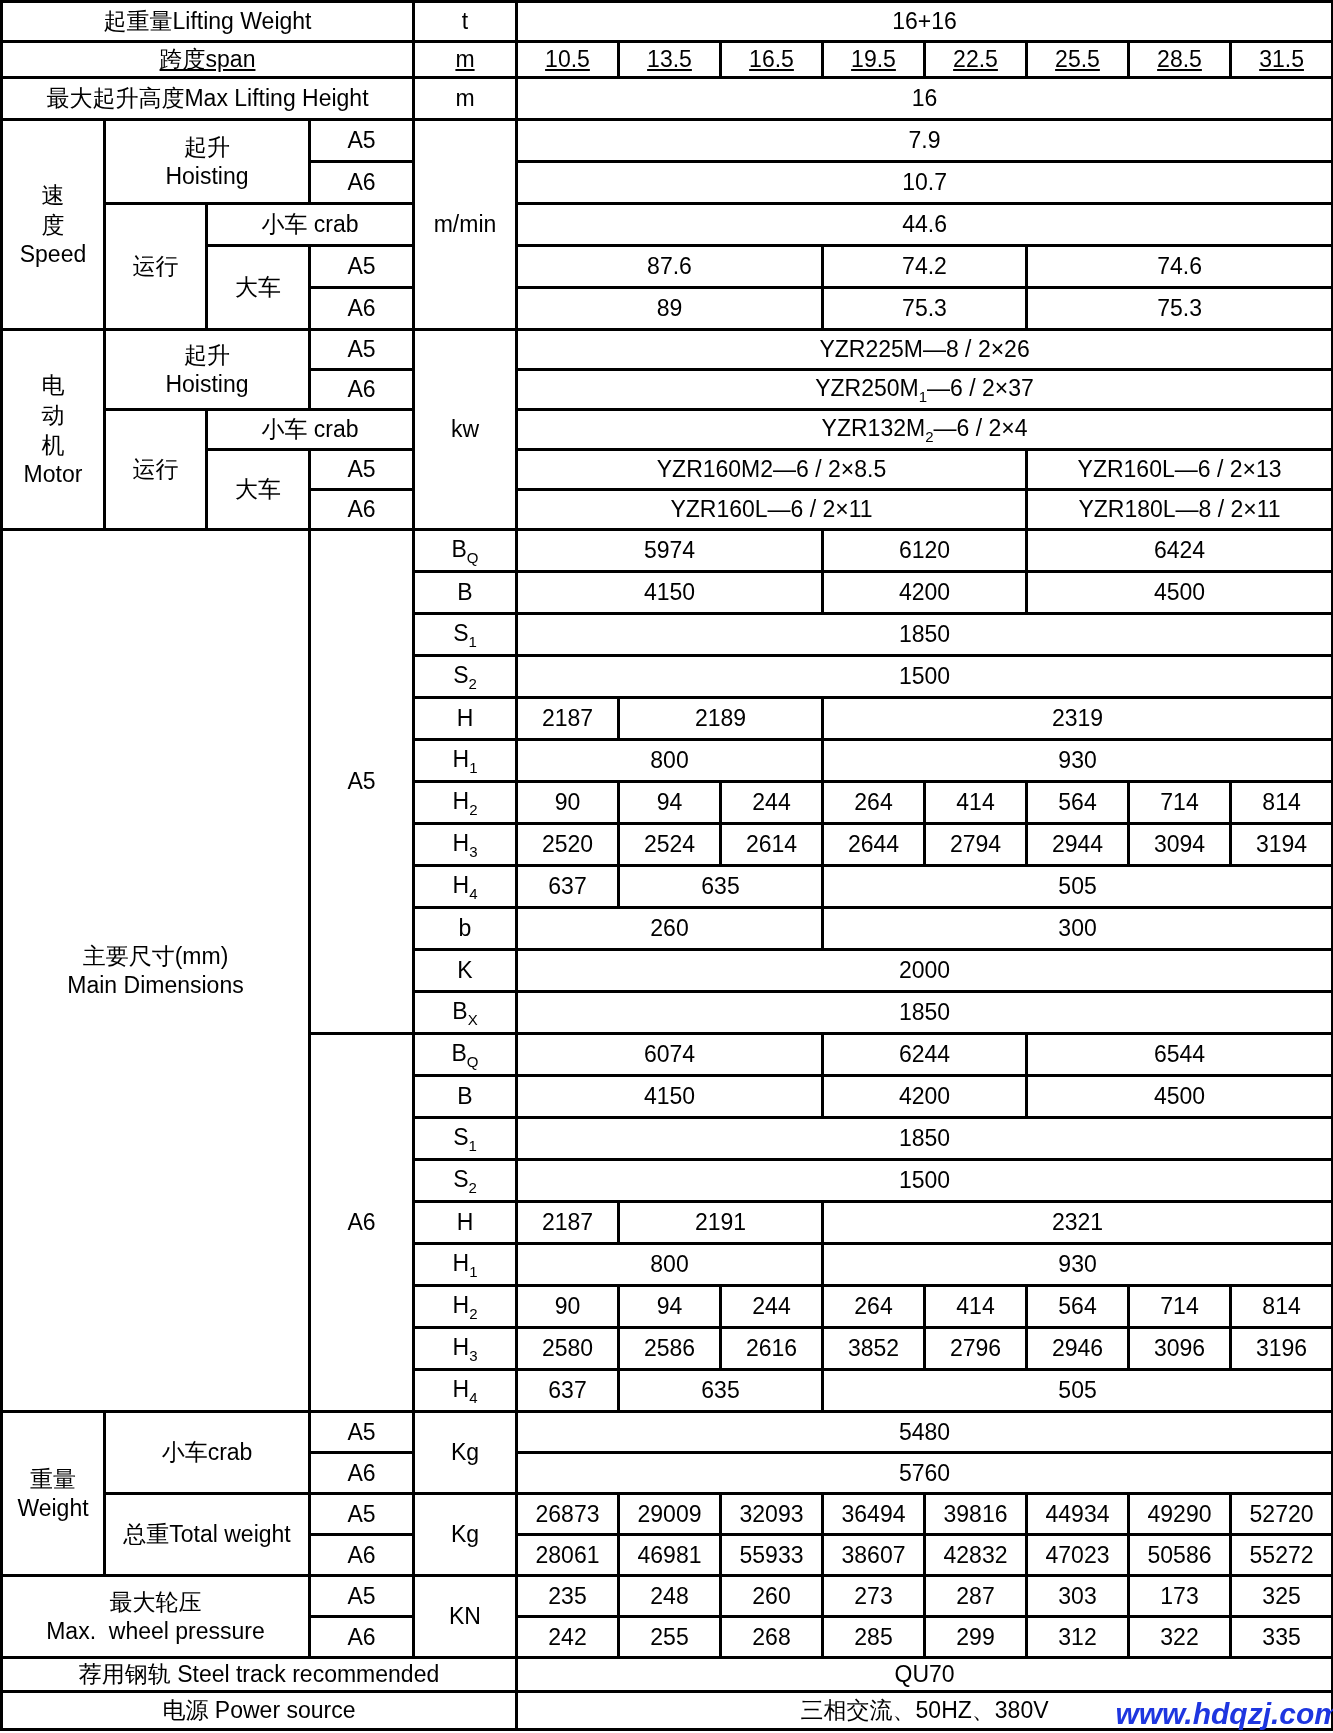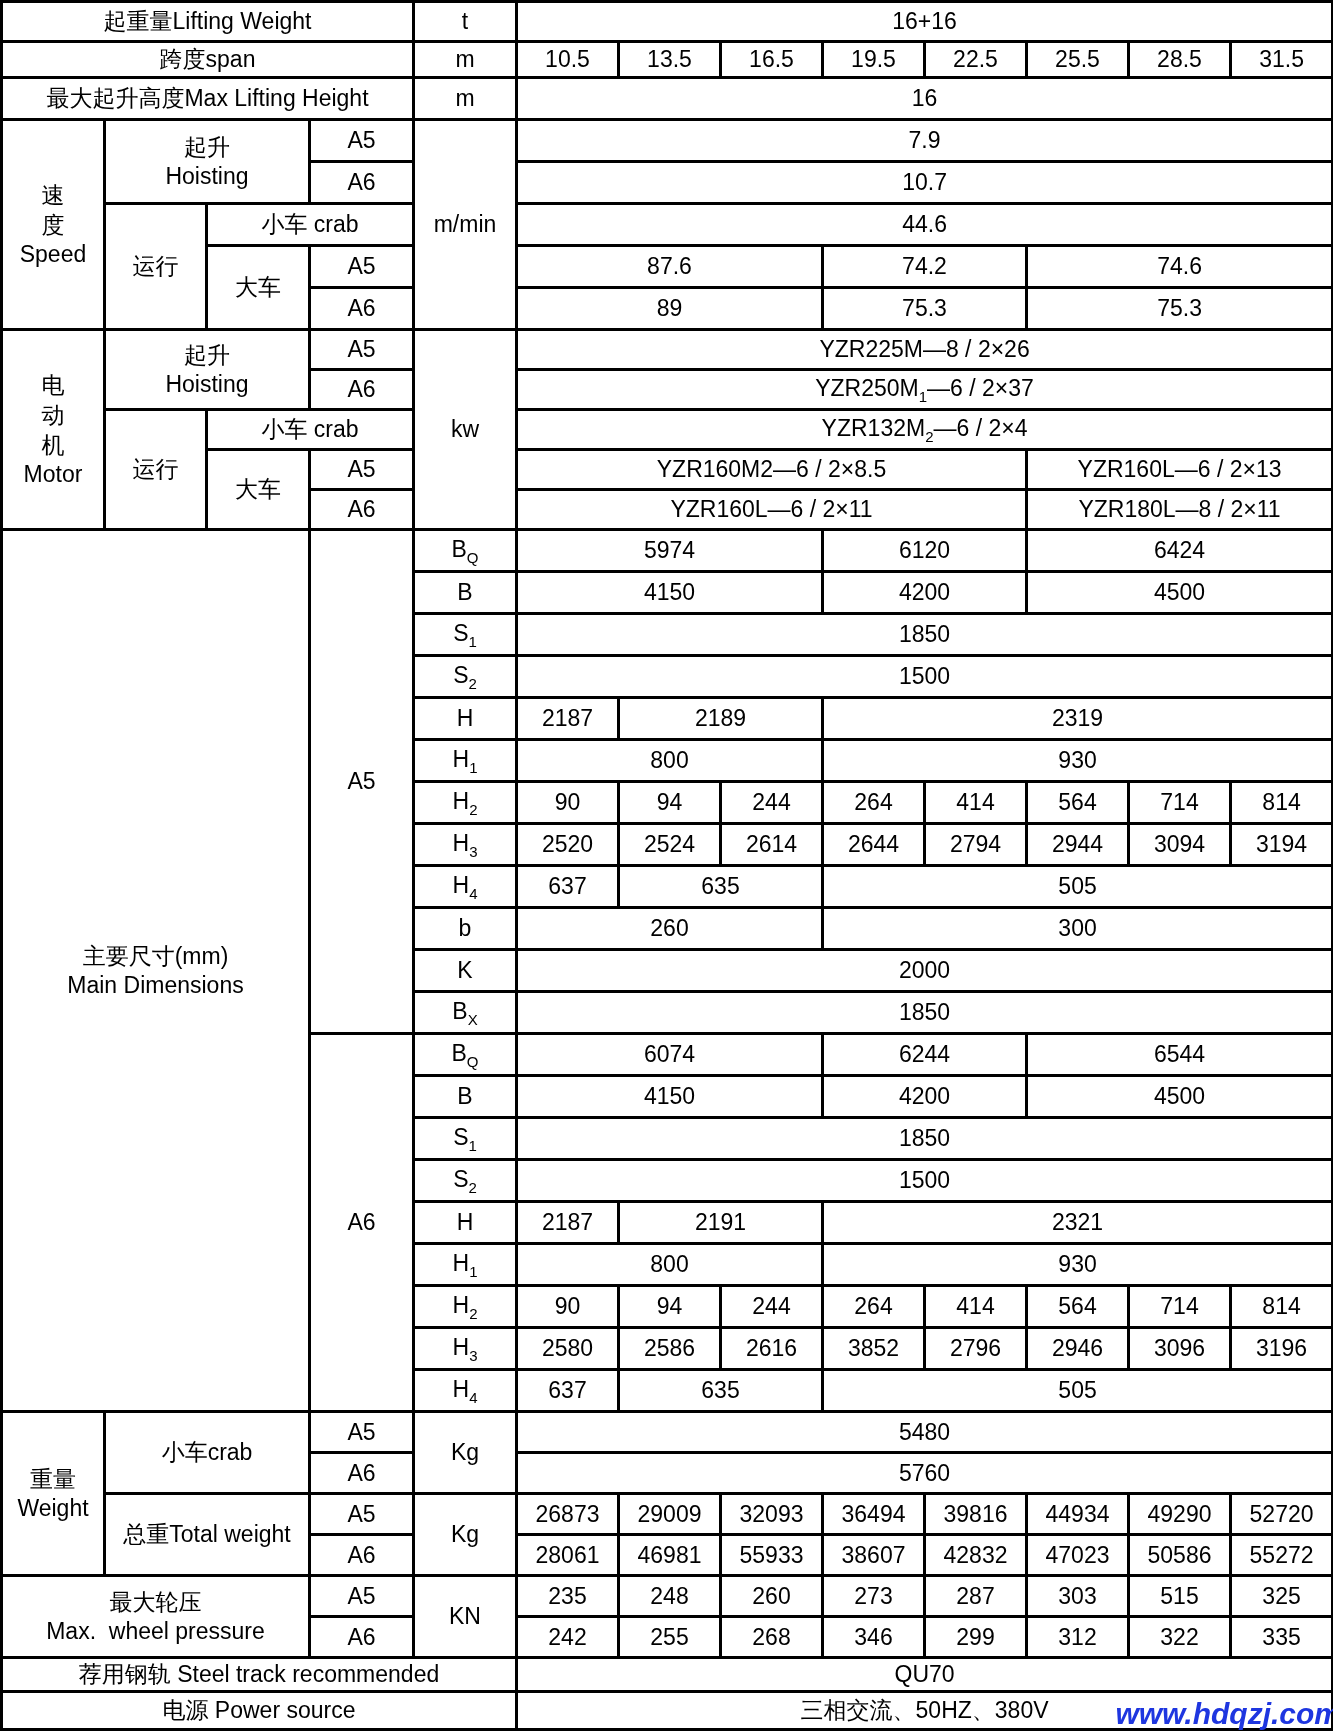--- a/index.html
+++ b/index.html
@@ -7,21 +7,21 @@
   table.spec {
     width:1333px; table-layout:fixed; border-collapse:collapse;
     margin:0; font-size:23px;
   }
   table.spec td {
     border:3px solid #000; text-align:center; vertical-align:middle;
     padding:0 2px; overflow:hidden; white-space:nowrap;
   }
   sub { font-size:15px; }
   tr { height:40px; }
-  tr.rspan  { height:36px; }
+  tr.rspan  { height:36px;text-decoration:underline; }
   tr.rmh    { height:42px; }
   tr.sp     { height:42px; }
   tr.dm     { height:42px; }
   tr.wt     { height:41px; }
   tr.wh     { height:41px; }
   tr.trk    { height:33px; }
   tr.pwr    { height:38px;margin-top:20px; }
   .two-line { white-space:normal; line-height:1.25; }
   .vstack   { width:1.35em; margin:0 auto; line-height:1.3; white-space:normal; word-break:break-all;font-family:Liberation Serif, serif; }
   .watermark {
@@ -330,29 +330,29 @@
       <div>Max.&nbsp; wheel pressure</div>
     </td>
     <td>A5</td>
     <td rowspan="2">KN</td>
     <td>235</td>
     <td>248</td>
     <td>260</td>
     <td>273</td>
     <td>287</td>
     <td>303</td>
-    <td>515</td>
+    <td>173</td>
     <td>325</td>
   </tr>
   <tr class="wh">
     <td>A6</td>
     <td>242</td>
     <td>255</td>
     <td>268</td>
-    <td>346</td>
+    <td>285</td>
     <td>299</td>
     <td>312</td>
     <td>322</td>
     <td>335</td>
   </tr>
 
   <tr class="trk">
     <td colspan="5">荐用钢轨 Steel track recommended</td>
     <td colspan="8">QU70</td>
   </tr>

